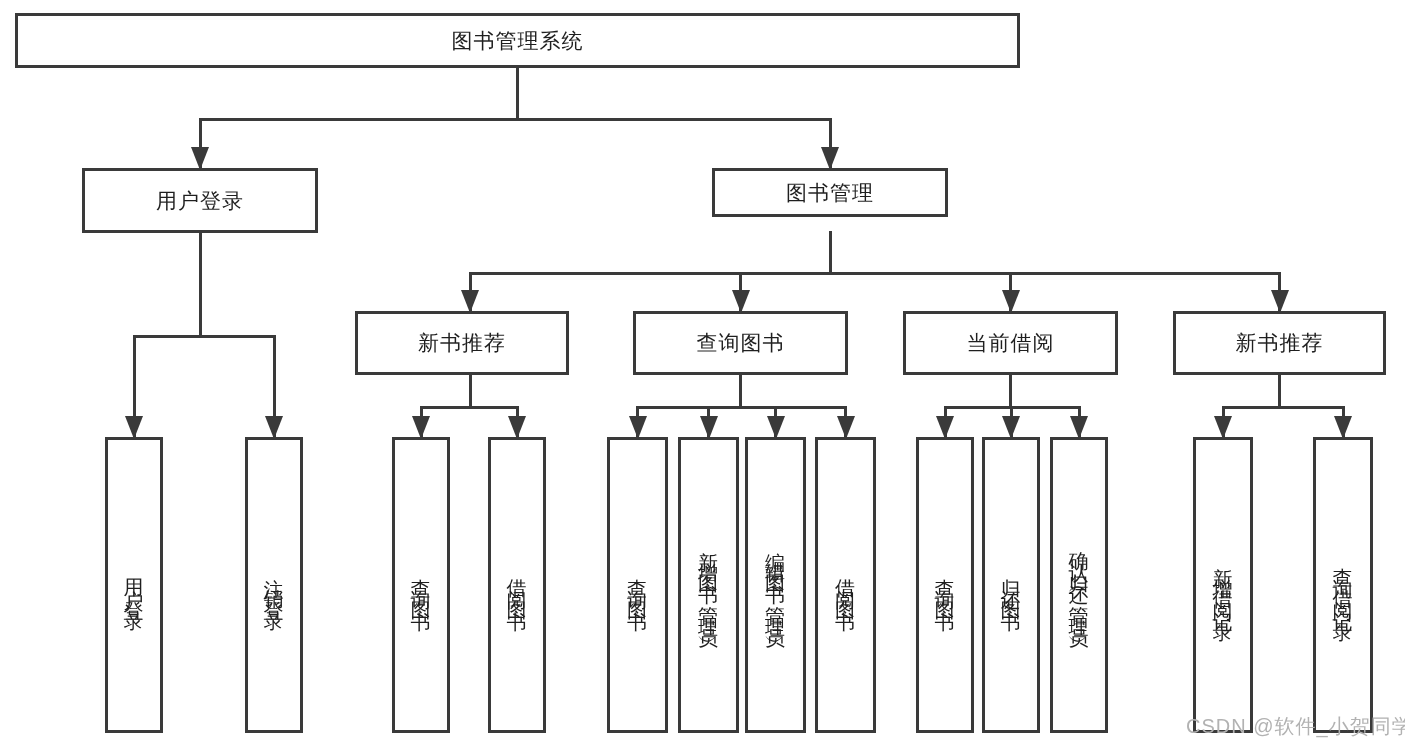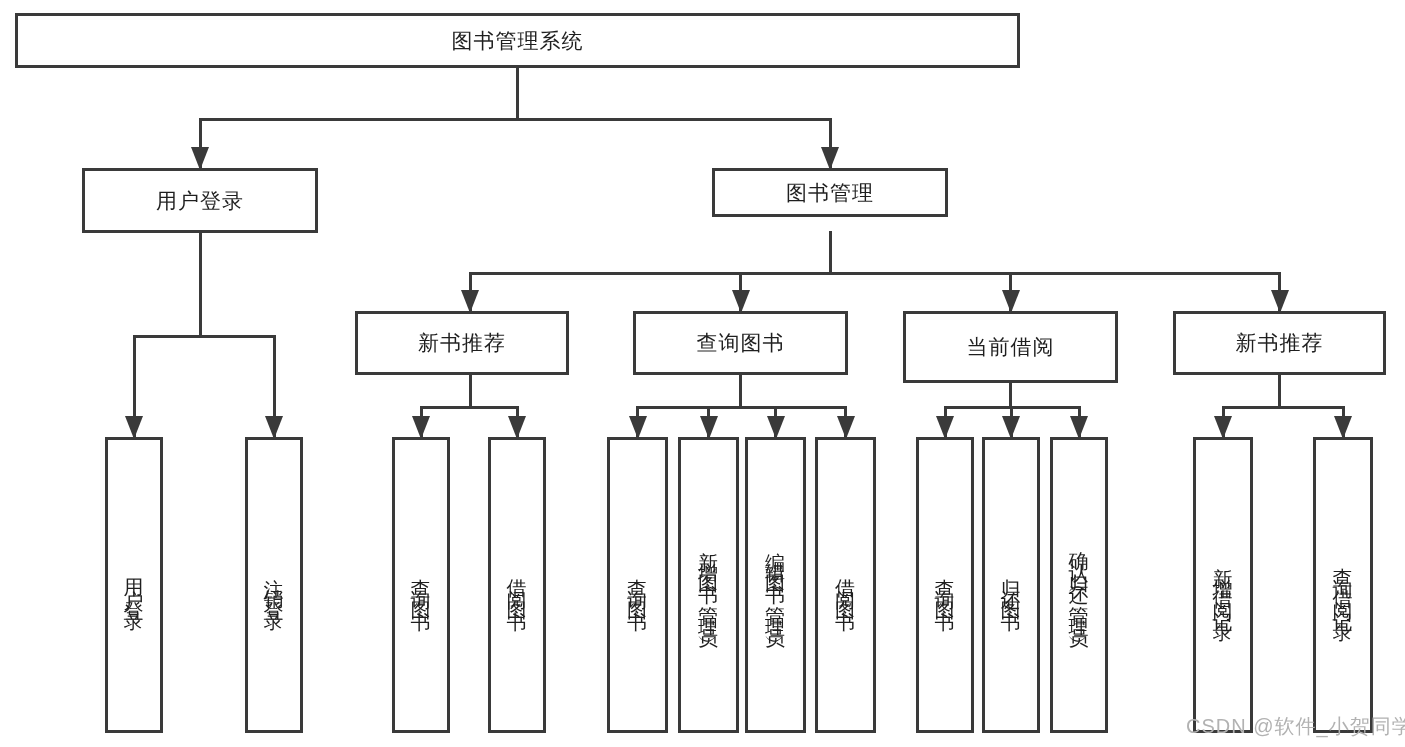--- a/index.html
+++ b/index.html
@@ -135,21 +135,21 @@
       </div>
       <div class="node vertical" style="left: 245px; top: 437px; width: 58px; height: 296px;">
         <span class="label">注销登录</span>
       </div>
       <div class="node" style="left: 355px; top: 311px; width: 214px; height: 64px;">
         <span class="label">新书推荐</span>
       </div>
       <div class="node" style="left: 633px; top: 311px; width: 215px; height: 64px;">
         <span class="label">查询图书</span>
       </div>
-      <div class="node" style="left: 903px; top: 311px; width: 215px; height: 72px;">
+      <div class="node" style="left: 903px; top: 311px; width: 215px; height: 64px;">
         <span class="label">当前借阅</span>
       </div>
       <div class="node" style="left: 1173px; top: 311px; width: 213px; height: 64px;">
         <span class="label">新书推荐</span>
       </div>
       <div class="node vertical" style="left: 392px; top: 437px; width: 58px; height: 296px;">
         <span class="label">查询图书</span>
       </div>
       <div class="node vertical" style="left: 488px; top: 437px; width: 58px; height: 296px;">
         <span class="label">借阅图书</span>

